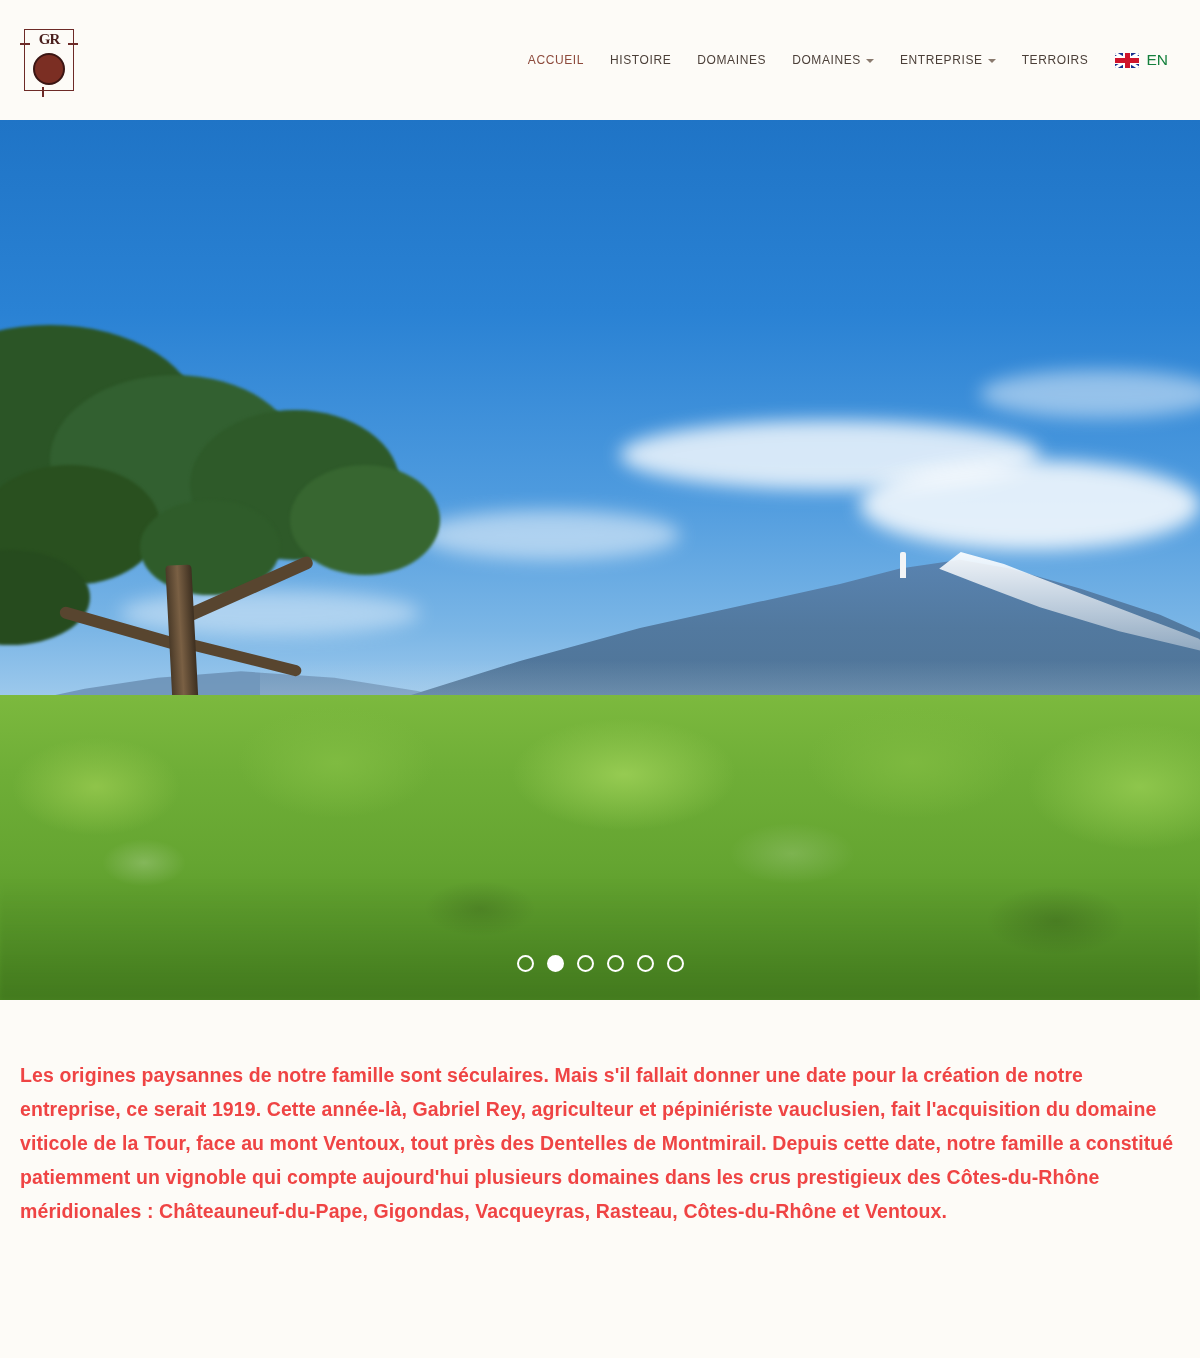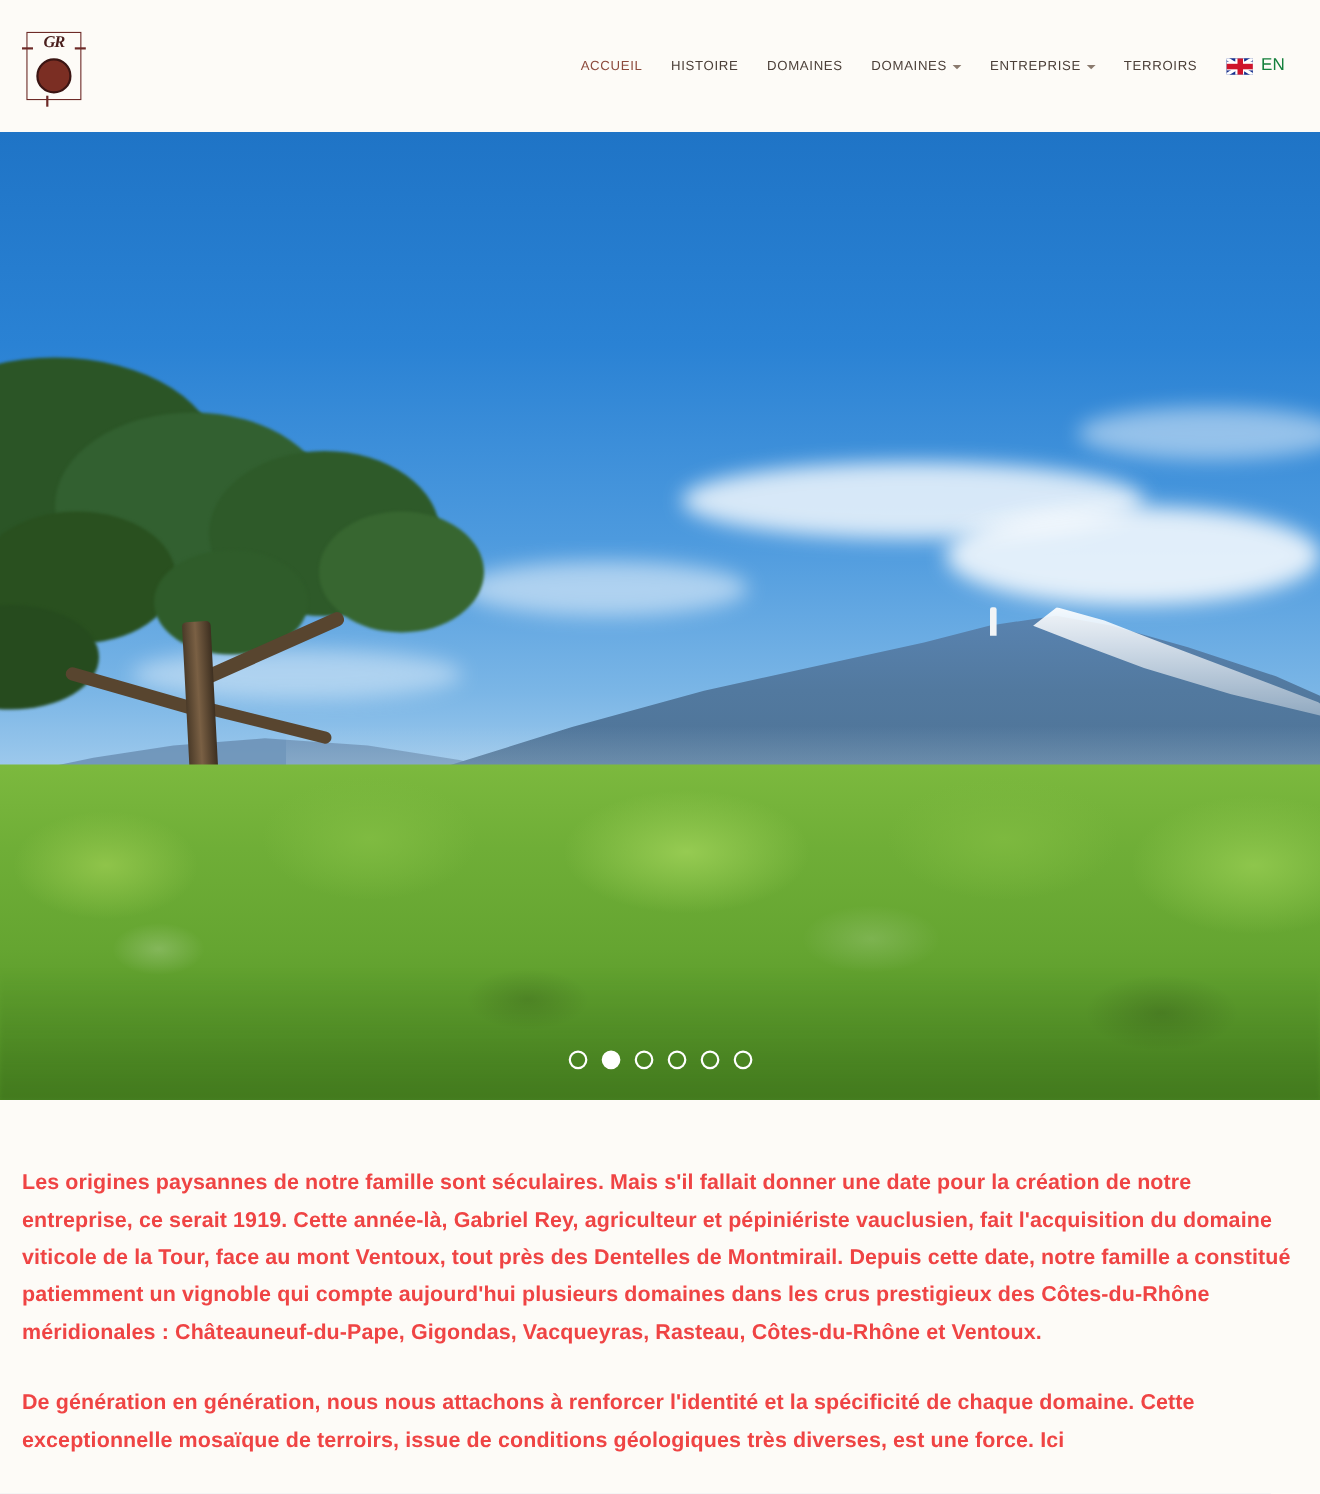--- a/index.html
+++ b/index.html
@@ -19,21 +19,20 @@
     display: flex;
     align-items: center;
     padding: 0 28px 0 20px;
     position: relative;
   }
   .brand {
     display: flex;
     align-items: flex-end;
     gap: 14px;
     text-decoration: none;
-    font-style: italic;
   }
   .brand-mark {
     width: 58px;
     height: 66px;
     position: relative;
     flex: none;
   }
   .brand-mark .frame {
     position: absolute;
     left: 4px; top: 2px;
@@ -393,14 +392,13 @@
     <span class="dot active"></span>
     <span class="dot"></span>
     <span class="dot"></span>
     <span class="dot"></span>
     <span class="dot"></span>
   </div>
 </section>
 
 <main class="content">
   <p>Les origines paysannes de notre famille sont séculaires. Mais s'il fallait donner une date pour la création de notre entreprise, ce serait 1919. Cette année-là, Gabriel Rey, agriculteur et pépiniériste vauclusien, fait l'acquisition du domaine viticole de la Tour, face au mont Ventoux, tout près des Dentelles de Montmirail. Depuis cette date, notre famille a constitué patiemment un vignoble qui compte aujourd'hui plusieurs domaines dans les crus prestigieux des Côtes-du-Rhône méridionales : Châteauneuf-du-Pape, Gigondas, Vacqueyras, Rasteau, Côtes-du-Rhône et Ventoux.</p>
-  <p>De génération en génération, nous nous attachons à renforcer l'identité et la spécificité de chaque domaine. Cette exceptionnelle mosaïque de terroirs, issue de conditions géologiques très diverses, est une force. Ici</p>
 </main>
 
 </body></html>

